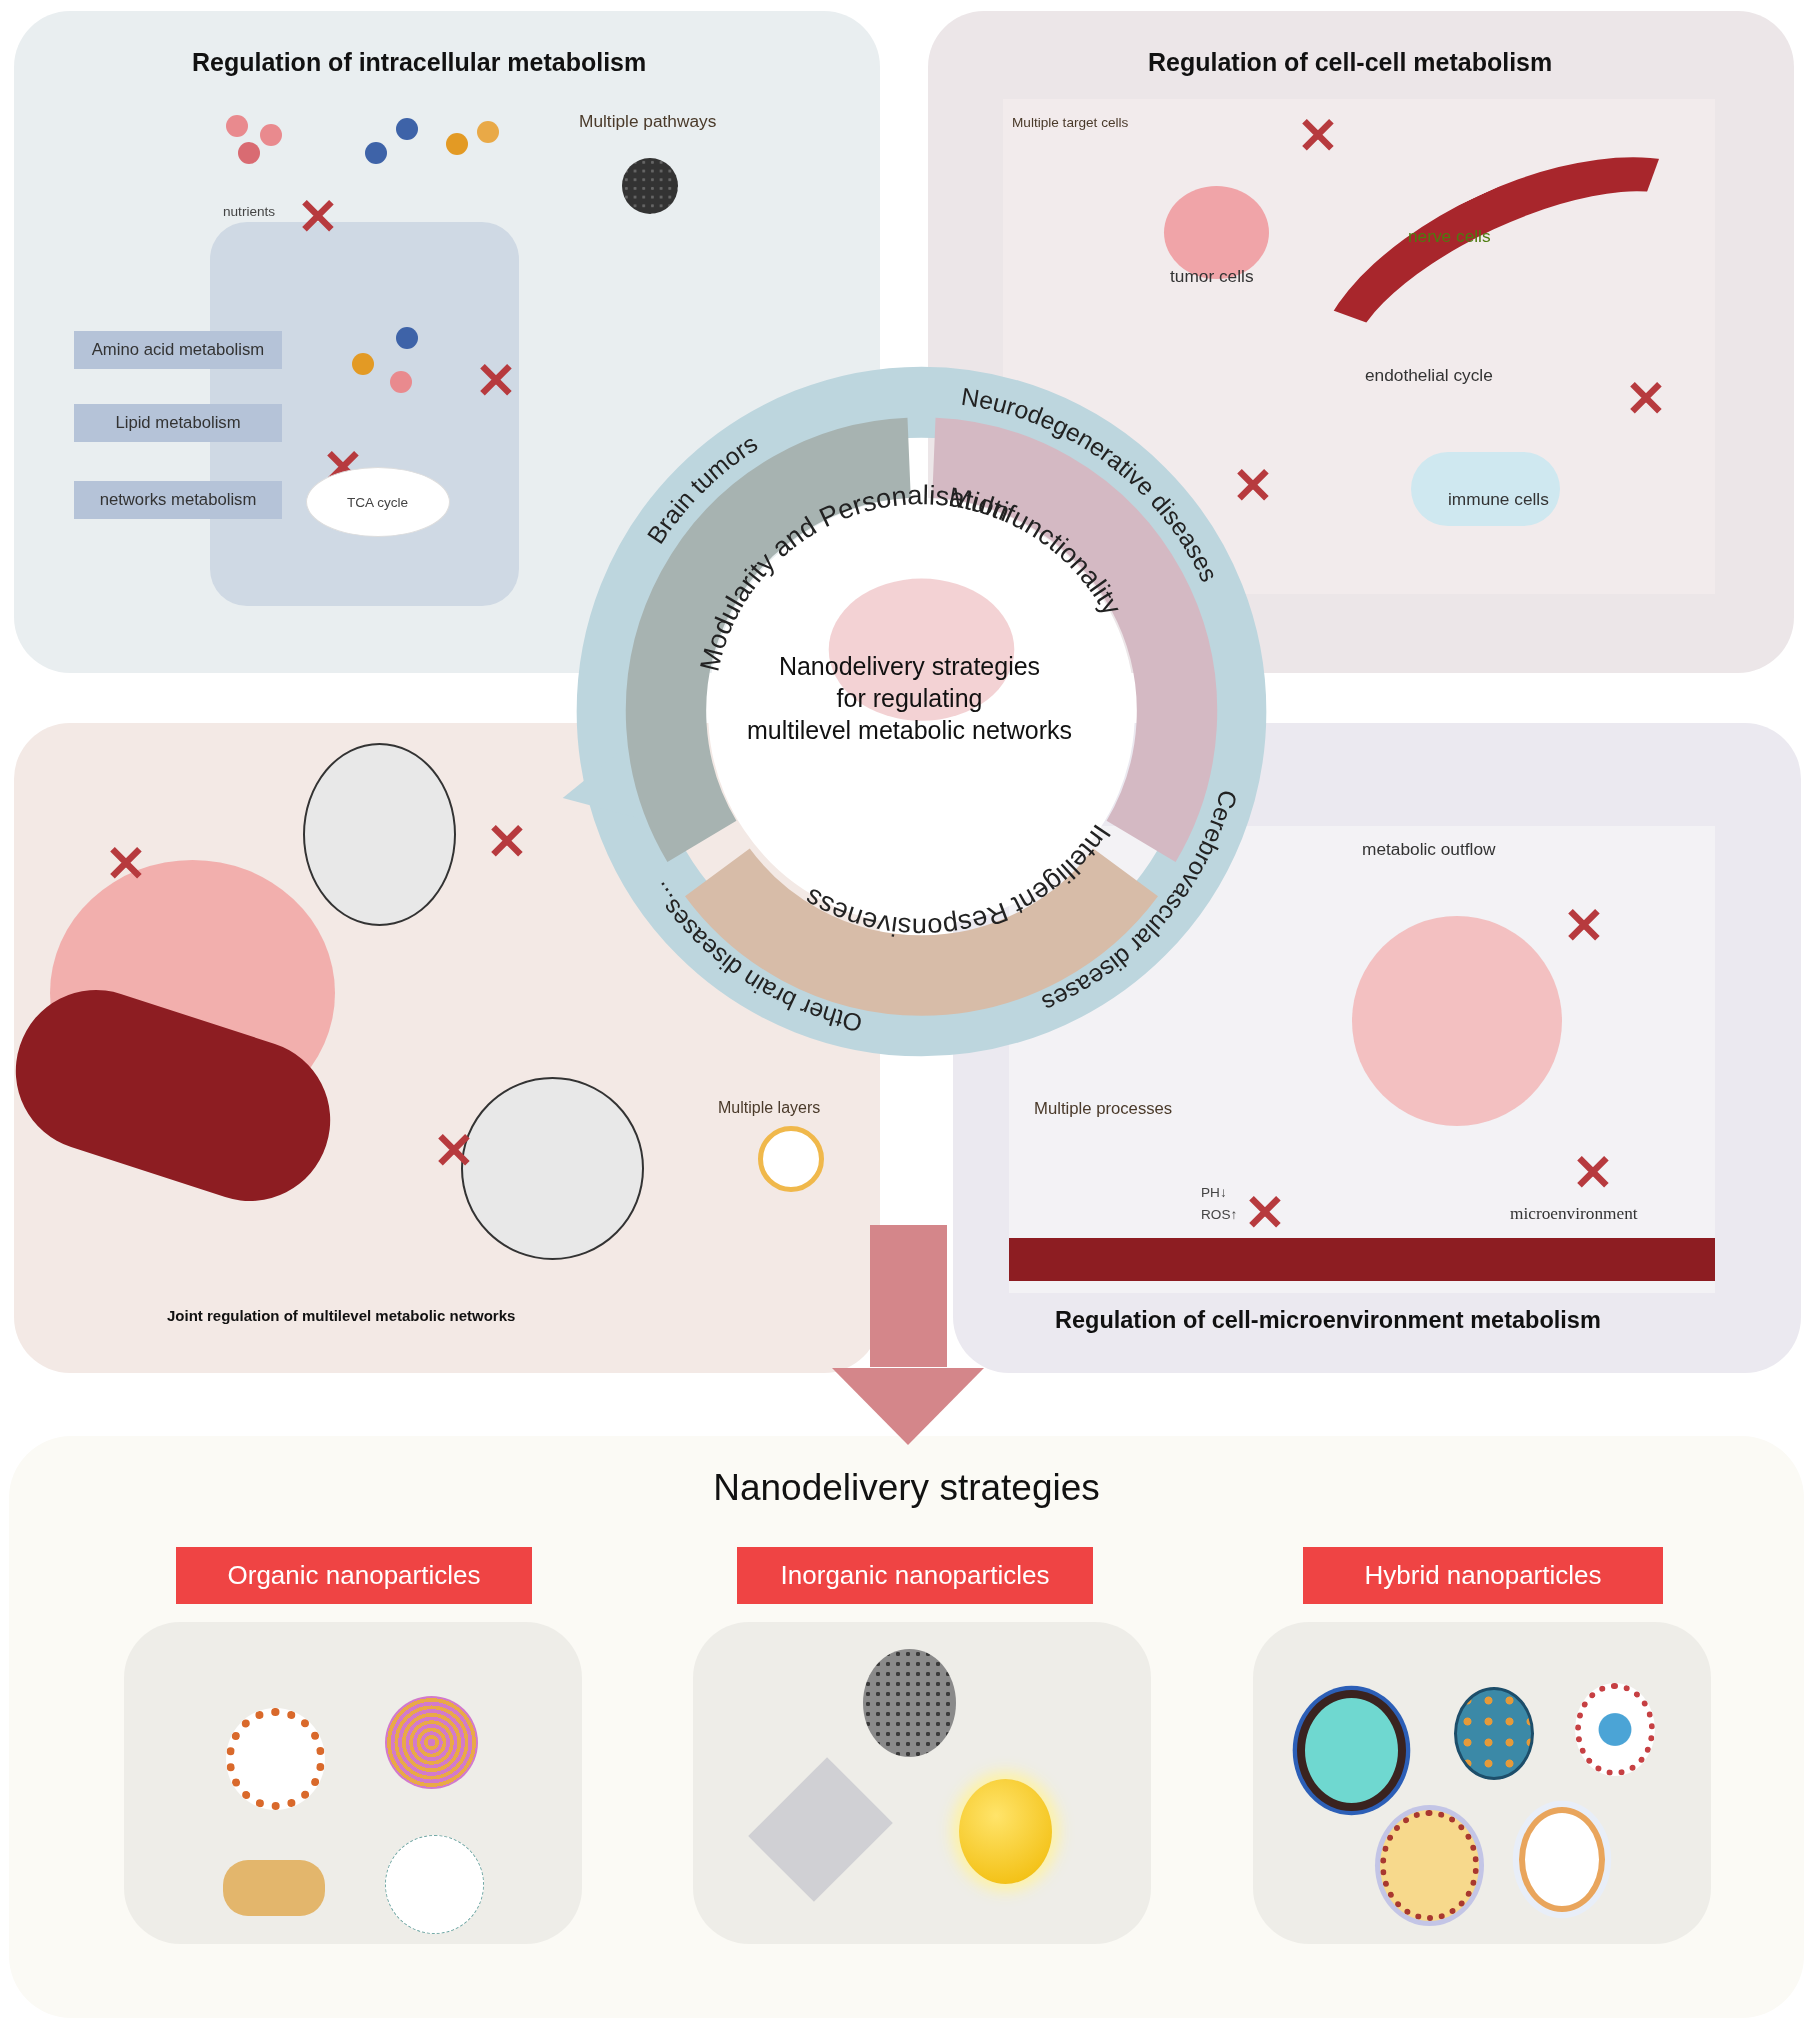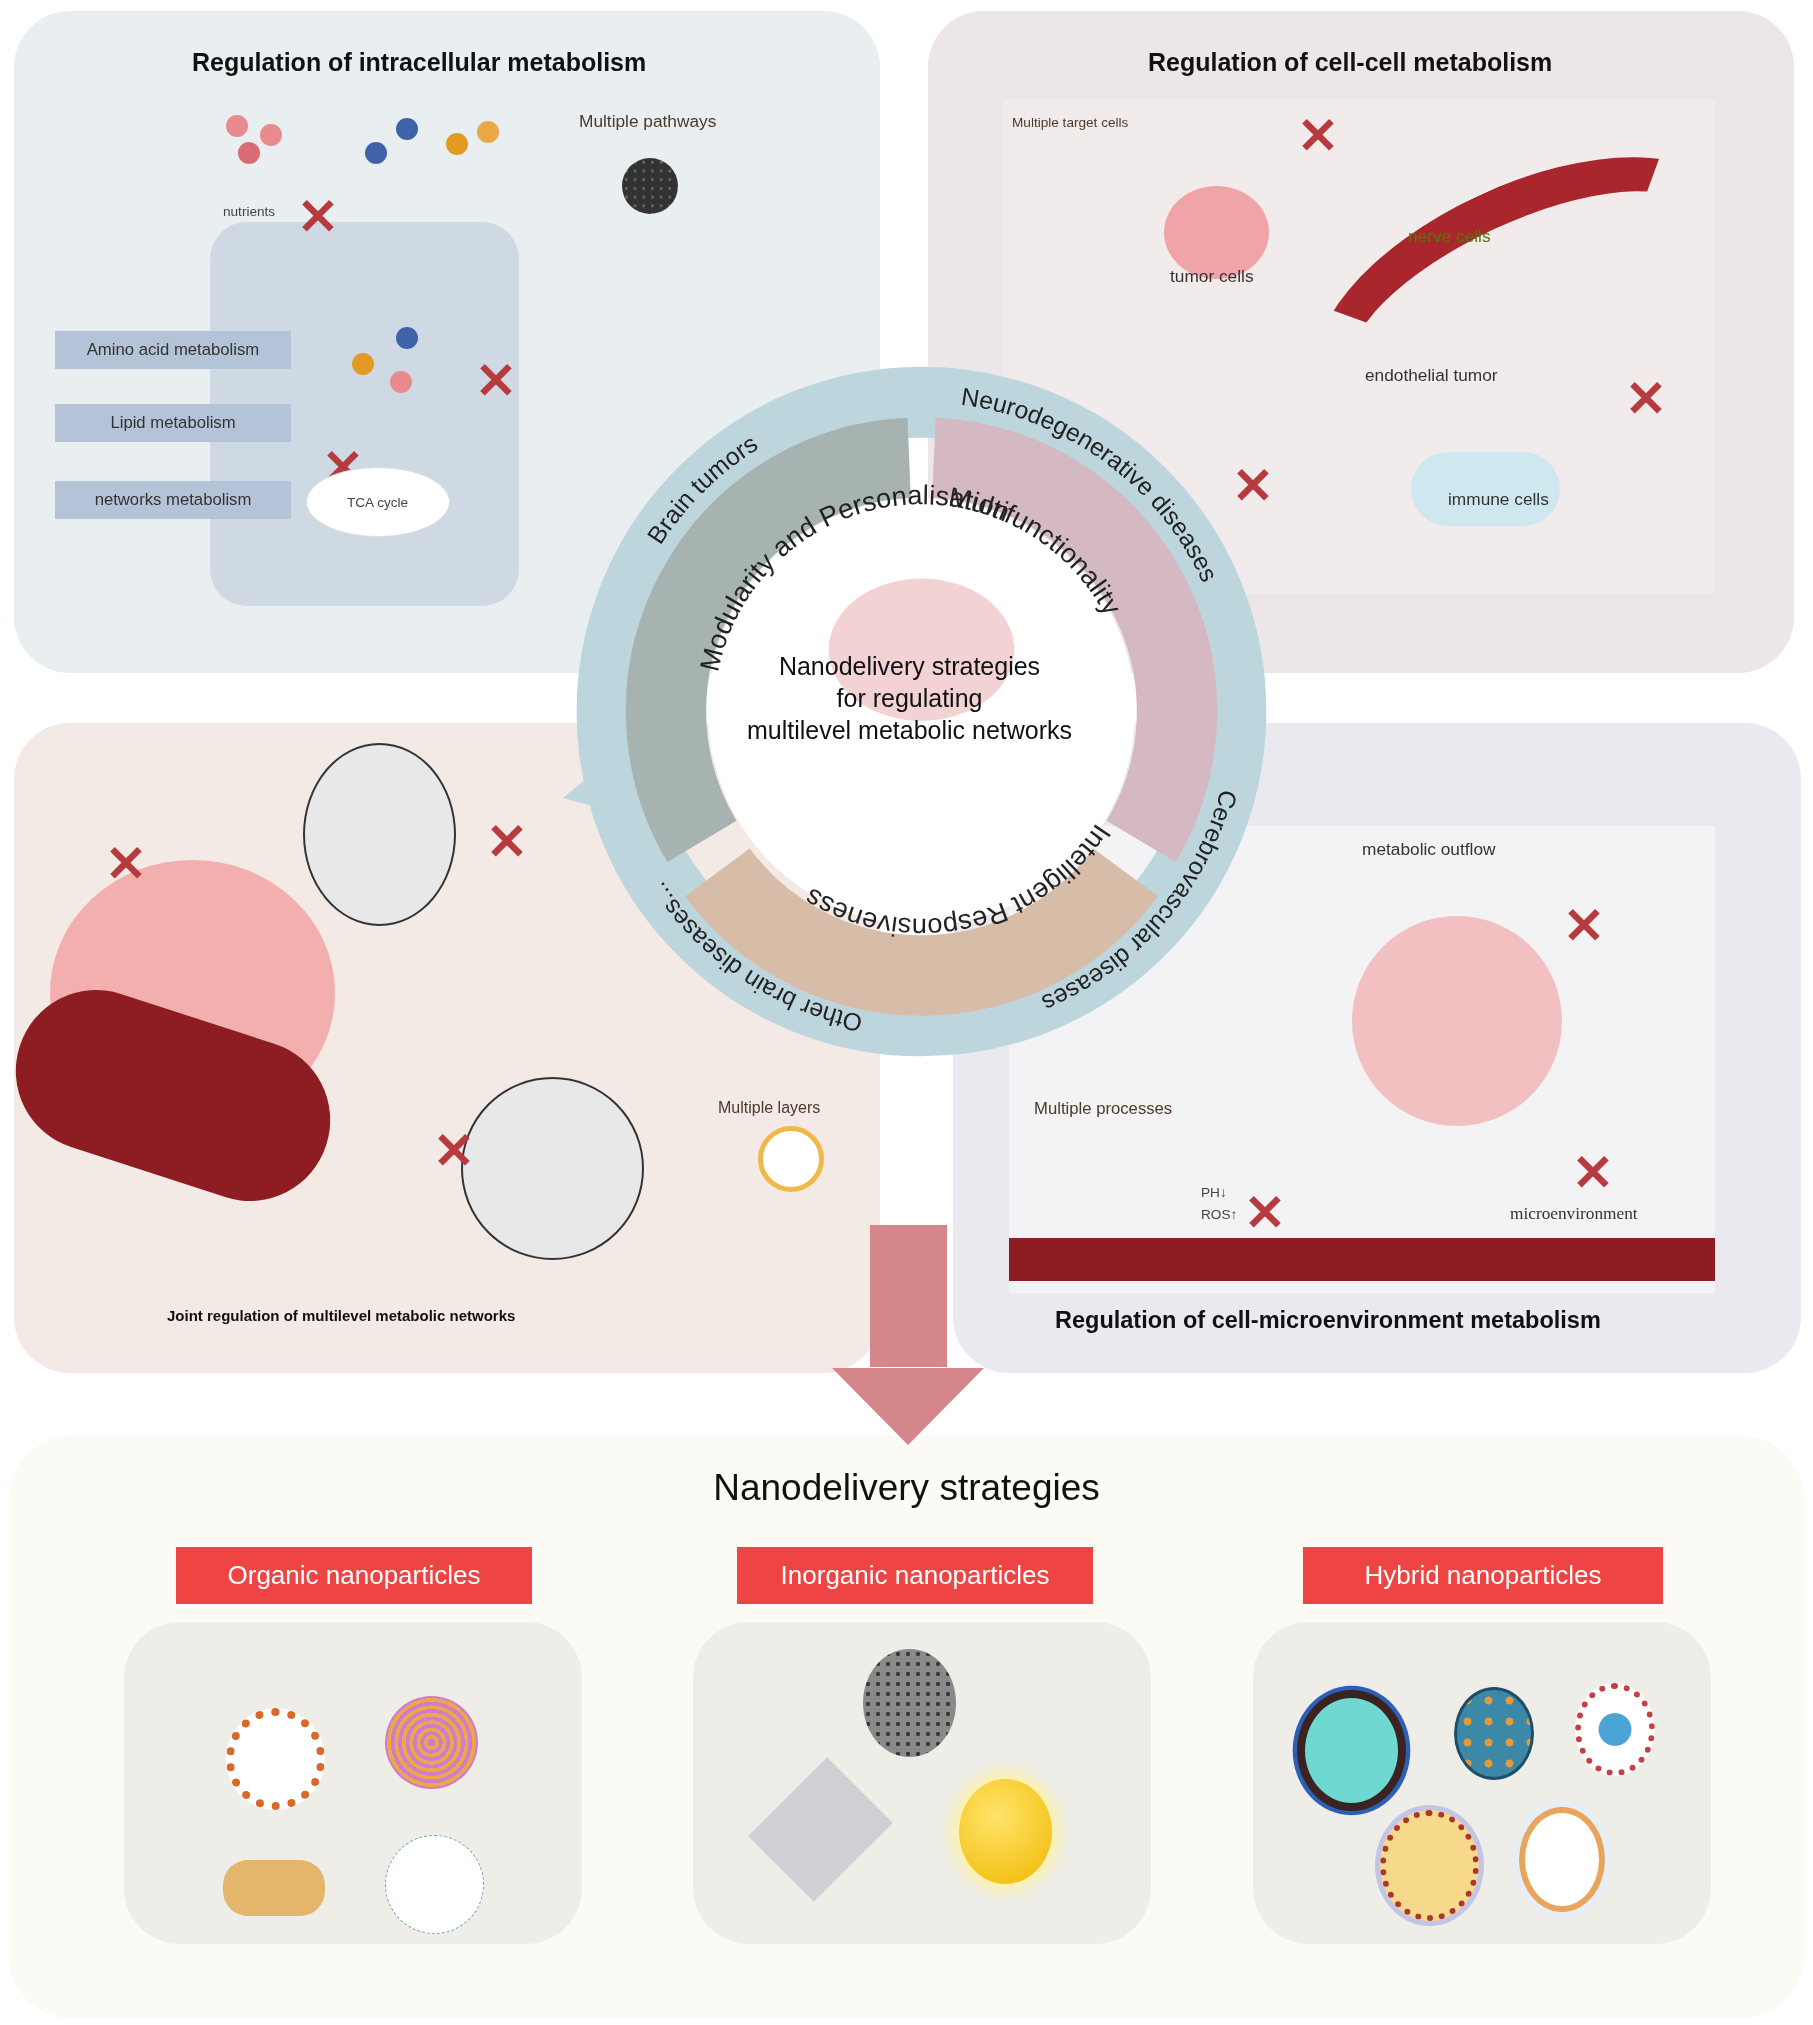--- a/index.html
+++ b/index.html
@@ -7,21 +7,21 @@
          font-family:"Liberation Sans", sans-serif; color:#111; }
   .panel { position:absolute; border-radius:56px; }
   .p-tl { left:13.6px; top:11px; width:866px; height:662px; background:#e9eef0; }
   .p-tr { left:928px; top:11px; width:866px; height:662px; background:#ece6e8; }
   .p-bl { left:13.6px; top:723px; width:866px; height:650px; background:#f3e9e5; }
   .p-br { left:953px; top:723px; width:848px; height:650px; background:#ebe9f0; }
   .p-bottom { left:9.3px; top:1436px; width:1795px; height:582px; background:#fbfaf5; border-radius:62px; }
   .title { position:absolute; font-size:25px; font-weight:bold; white-space:nowrap; }
   .label { position:absolute; font-size:17.3px; color:#333; white-space:nowrap; }
   .small { position:absolute; font-size:13.6px; color:#444; white-space:nowrap; }
-  .metab-box { position:absolute; left:55px; width:236px; height:38px; background:#b5c3d8;
+  .metab-box { position:absolute; left:74px; width:208px; height:38px; background:#b5c3d8;
                display:flex; align-items:center; justify-content:center; font-size:16.7px; color:#333; }
   .cell { position:absolute; left:210px; top:222px; width:309px; height:384px; background:#cfd9e4; border-radius:37px; }
   .inner { position:absolute; background:#f3f3f4; }
   .dot { position:absolute; border-radius:50%; }
   .x { position:absolute; color:#b73a3e; font-size:50px; font-weight:bold; line-height:1; }
   .cat-label { position:absolute; top:1547px; height:57px; background:#ef4444; color:#fff;
                font-size:26px; display:flex; align-items:center; justify-content:center; }
   .cat-box { position:absolute; top:1622px; width:458px; height:322px; background:#eeede8; border-radius:56px; }
   .np { position:absolute; border-radius:50%; }
   .bottom-title { position:absolute; left:0; width:1813px; top:1467px; text-align:center; font-size:37px; }
@@ -60,21 +60,21 @@
 <div class="metab-box" style="top:404px;">Lipid metabolism</div>
 <div class="metab-box" style="top:481px;">networks metabolism</div>
 
 <div class="title" style="left:1148px;top:48px;">Regulation of cell-cell metabolism</div>
 <div class="inner" style="left:1003px;top:99px;width:712px;height:495px;background:#f2ebec;"></div>
 <div class="small" style="left:1012px;top:115px;color:#4a3a2a;">Multiple target cells</div>
 <div style="position:absolute;left:1164px;top:186px;width:105px;height:93px;background:#f0a4a8;border-radius:50%;"></div>
 <div style="position:absolute;left:1300px;top:186px;width:371px;height:136px;border-radius:50%;border:37px solid #a8262c;border-color:#a8262c transparent transparent transparent;transform:rotate(-25deg);"></div>
 <div class="label" style="left:1170px;top:266px;color:#333;">tumor cells</div>
 <div class="label" style="left:1408px;top:226px;color:#4d7c0f;">nerve cells</div>
-<div class="label" style="left:1365px;top:365px;color:#333;">endothelial tumor</div>
+<div class="label" style="left:1365px;top:365px;color:#333;">endothelial cycle</div>
 <div style="position:absolute;left:1411px;top:452px;width:149px;height:74px;background:#cfe8f0;border-radius:37px;"></div>
 <div class="label" style="left:1448px;top:489px;color:#333;">immune cells</div>
 <div class="x" style="left:1297px;top:111px;">✕</div>
 <div class="x" style="left:1625px;top:374px;">✕</div>
 <div class="x" style="left:1232px;top:461px;">✕</div>
 
 <div style="position:absolute;left:303px;top:743px;width:149px;height:179px;border-radius:50%;background:#e8e8e8;border:2.5px solid #333;"></div>
 <div style="position:absolute;left:461px;top:1077px;width:179px;height:179px;border-radius:50%;background:#e8e8e8;border:2.5px solid #333;"></div>
 <div style="position:absolute;left:50px;top:860px;width:285px;height:266px;border-radius:50%;background:#f1a5a3;opacity:.85;"></div>
 <div style="position:absolute;left:12.4px;top:1015px;width:322px;height:161px;background:#8d1d22;border-radius:80px;transform:rotate(18deg);"></div>

